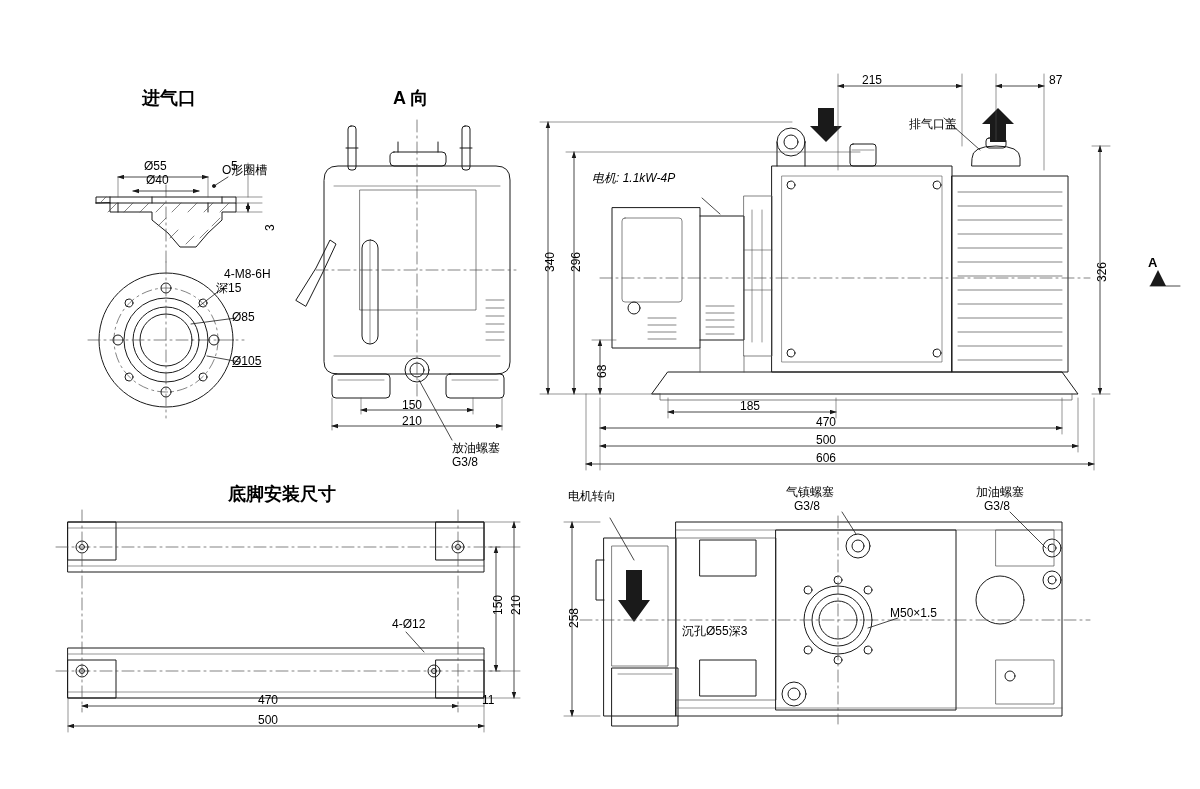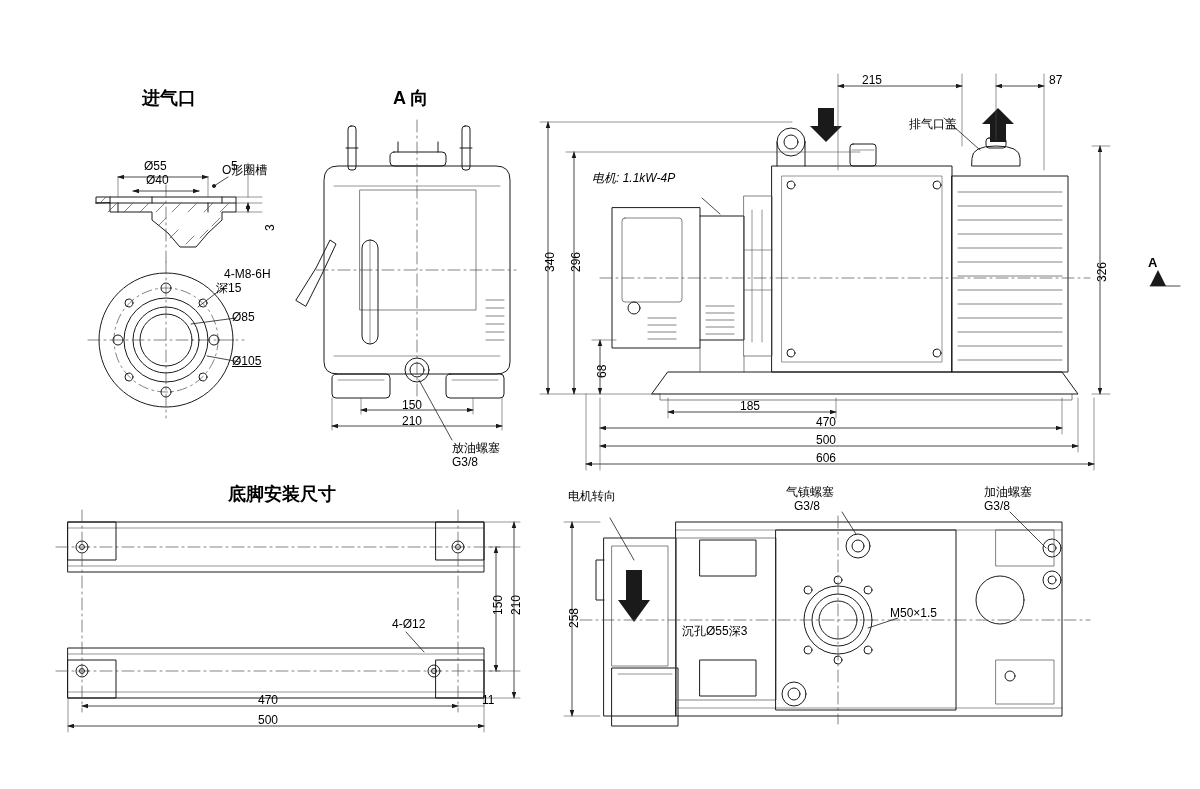--- a/index.html
+++ b/index.html
@@ -404,19 +404,19 @@
   <div class="lbl rot" style="left:492px; top:615px;">150</div>
   <div class="lbl rot" style="left:510px; top:615px;">210</div>
   <div class="lbl" style="left:392px; top:618px;">4-Ø12</div>
   <div class="lbl" style="left:258px; top:694px;">470</div>
   <div class="lbl" style="left:482px; top:694px;">11</div>
   <div class="lbl" style="left:258px; top:714px;">500</div>
 
   <div class="lbl" style="left:568px; top:490px;">电机转向</div>
   <div class="lbl" style="left:786px; top:486px;">气镇螺塞</div>
   <div class="lbl" style="left:794px; top:500px;">G3/8</div>
-  <div class="lbl" style="left:976px; top:486px;margin-left:8px;">加油螺塞</div>
+  <div class="lbl" style="left:976px; top:486px;">加油螺塞</div>
   <div class="lbl" style="left:984px; top:500px;">G3/8</div>
   <div class="lbl rot" style="left:568px; top:628px;">258</div>
   <div class="lbl" style="left:890px; top:607px;">M50×1.5</div>
   <div class="lbl" style="left:682px; top:625px;">沉孔Ø55深3</div>
 
 </div>
 
 </body></html>

